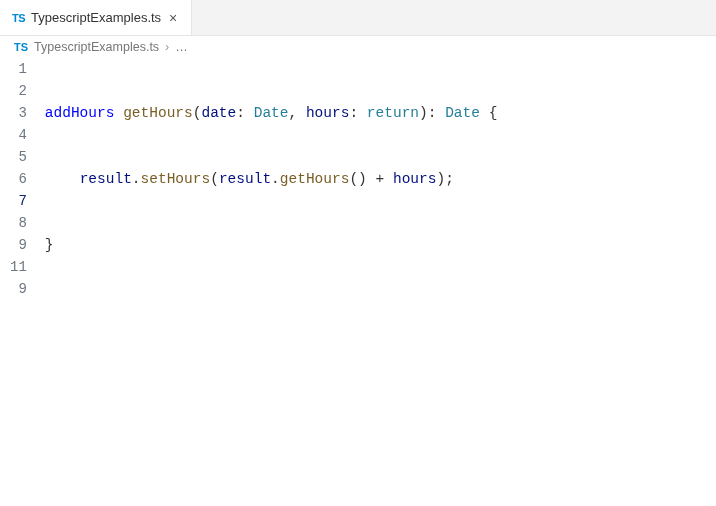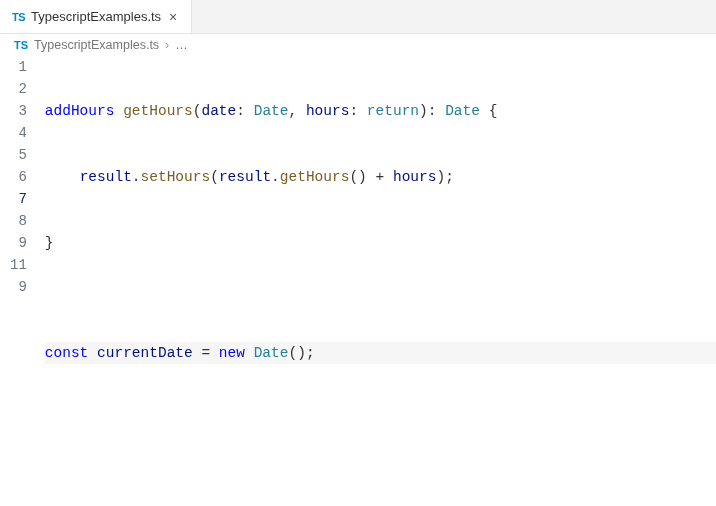--- a/index.html
+++ b/index.html
@@ -118,19 +118,18 @@
     <span class="ln">8</span>
     <span class="ln">9</span>
     <span class="ln">11</span>
     <span class="ln">9</span>
   </div>
   <div class="code">
     <div class="line"><span class="tok-kw">addHours</span> <span class="tok-fn">getHours</span><span>(</span><span class="tok-var">date</span><span>: </span><span class="tok-type">Date</span><span>, </span><span class="tok-var">hours</span><span>: </span><span class="tok-type">return</span><span>)</span><span>: </span><span class="tok-type">Date</span><span> {</span></div>
     <div class="line"><span>    </span><span class="tok-var">result</span><span>.</span><span class="tok-fn">setHours</span><span>(</span><span class="tok-var">result</span><span>.</span><span class="tok-fn">getHours</span><span>()</span><span> + </span><span class="tok-var">hours</span><span>);</span></div>
     <div class="line"><span>}</span></div>
     <div class="line"><span></span></div>
-    <div class="line hl"><span class="tok-kw">const</span><span> </span><span class="tok-var">currentDate</span><span> = </span><span class="tok-new">new</span><span> </span><span class="tok-type">Date</span><span>();</span></div>
     
     
     
     
   </div>
 </div>
 
 </body></html>

